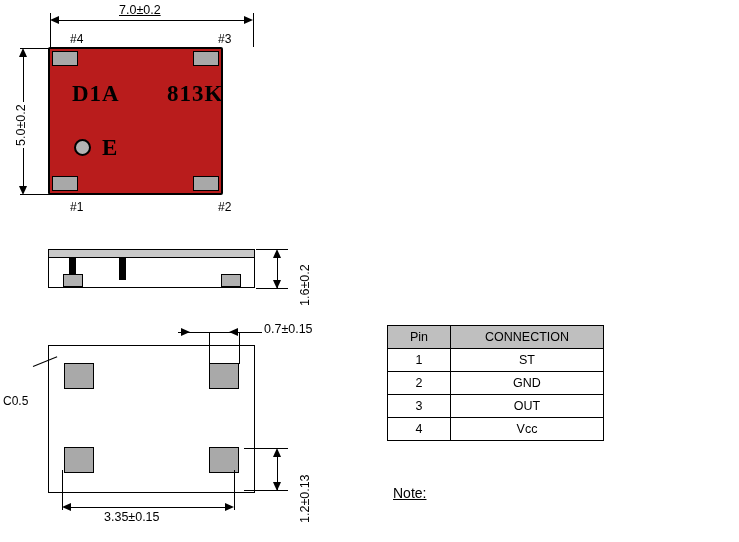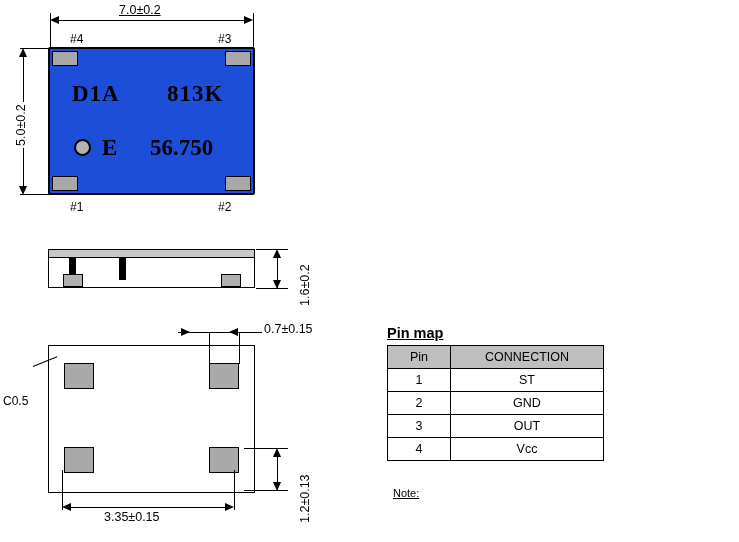--- a/index.html
+++ b/index.html
@@ -17,22 +17,22 @@
   }
 
   
   .line-h { position: absolute; background: #000; height: 1px; }
   .txt { position: absolute; white-space: nowrap; font-size: 12px; }
 
   
   #top-view-body {
     position: absolute;
     left: 48px; top: 47px;
-    width: 207px; height: 148px;
-    background: #1d4ed8;
+    width: 175px; height: 148px;
+    background: #b91c1c;
     border: 2px solid #000;
     box-sizing: border-box;
     border-radius: 2px;
   }
   .corner-pad {
     position: absolute;
     width: 26px; height: 15px;
     background: #a8a8a8;
     border: 1px solid #000;
     box-sizing: border-box;
@@ -153,21 +153,21 @@
     text-align: center;
     height: 20px;
     font-weight: normal;
     font-family: "Liberation Sans", sans-serif;
   }
   table.pinmap th { background: #bfbfbf; }
   table.pinmap .c1 { width: 60px; }
   table.pinmap .c2 { width: 150px; }
 
   
-  #note-wrap { position: absolute; left: 393px; top: 485px; font-size: 11px; line-height: 16px; }
+  #note-wrap { position: absolute; left: 393px; top: 485px; font-size: 14px; line-height: 16px; }
   #note-title { text-decoration: underline; }
   .note-line { white-space: nowrap; }
 </style>
 </head>
 <body>
 
 <div>
 
   <div class="dim-line" style="left:52px; top:20px; width:199px;"></div>
   <div class="arrow-l" style="left:50px; top:16px;"></div>
@@ -187,21 +187,20 @@
     <div class="corner-pad" style="left:2px; top:2px;"></div>
     <div class="corner-pad" style="right:2px; top:2px;"></div>
     <div class="corner-pad" style="left:2px; bottom:2px;"></div>
     <div class="corner-pad" style="right:2px; bottom:2px;"></div>
 
     <div id="pin1-dot" style="left:24px; top:90px;"></div>
 
     <div class="marking-line1" style="left:22px; top:32px;">D1A</div>
     <div class="marking-line1" style="left:117px; top:32px;">813K</div>
     <div class="marking-line2" style="left:52px; top:86px;">E</div>
-    <div class="marking-line2" style="left:100px; top:86px;">56.750</div>
   </div>
 
   <div class="pinlabel" style="left:70px; top:32px;">#4</div>
   <div class="pinlabel" style="left:218px; top:32px;">#3</div>
   <div class="pinlabel" style="left:70px; top:200px;">#1</div>
   <div class="pinlabel" style="left:218px; top:200px;">#2</div>
 </div>
 
 <div>
   <div id="side-view">
@@ -251,21 +250,20 @@
 
   <div class="ext-line" style="left:277px; top:452px; height:38px;"></div>
   <div class="arrow-u" style="left:273px; top:448px;"></div>
   <div class="arrow-d" style="left:273px; top:482px;"></div>
   <div class="line-h" style="left:244px; top:448px; width:44px;"></div>
   <div class="line-h" style="left:244px; top:490px; width:44px;"></div>
   <div class="dim-text-v" style="left:298px; top:525px;">1.2±0.13</div>
 </div>
 
 <div id="pinmap-wrap">
-  <div id="pinmap-title"><span class="ul">Pin map</span></div>
   <table class="pinmap">
     <thead>
       <tr>
         <th class="c1">Pin</th>
         <th class="c2">CONNECTION</th>
       </tr>
     </thead>
     <tbody>
       <tr>
         <td>1</td>

